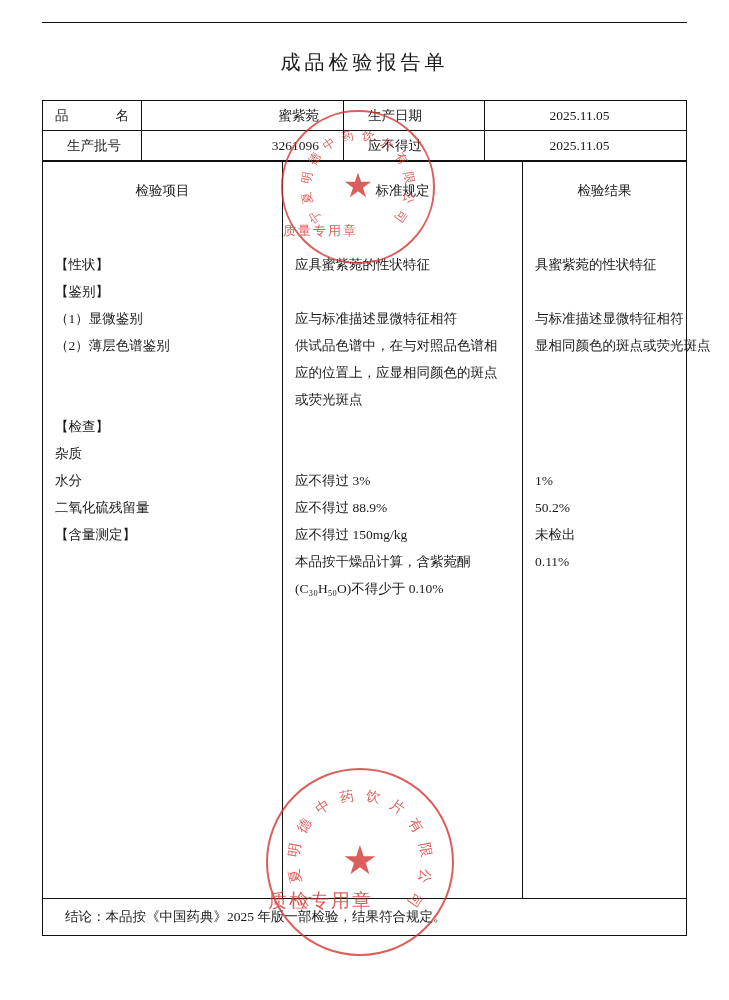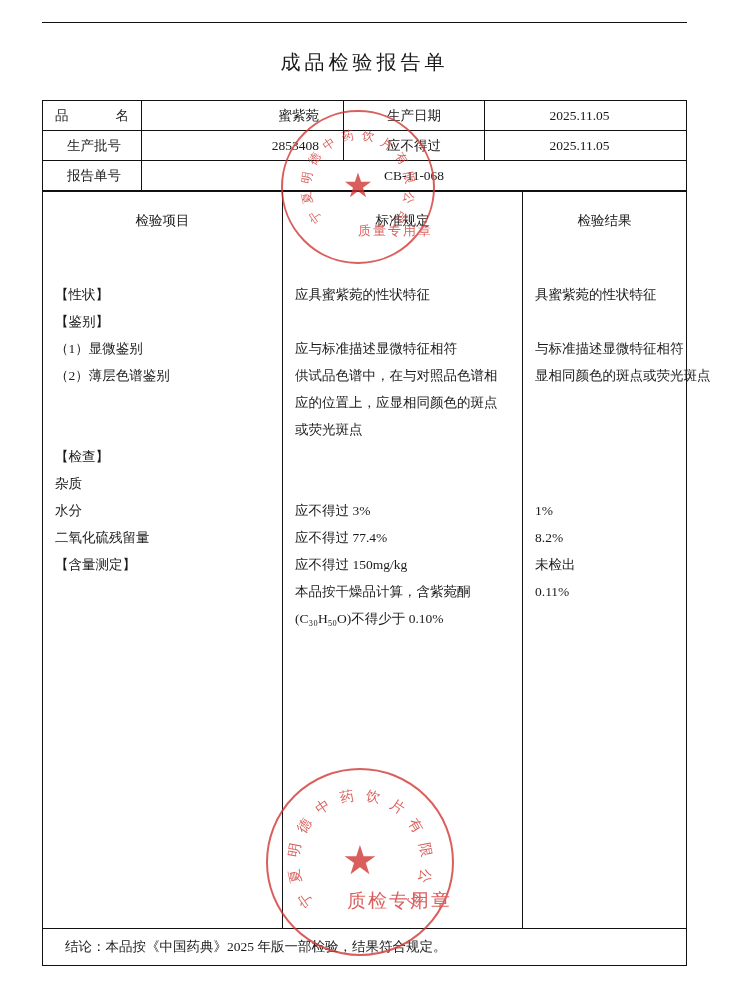--- a/index.html
+++ b/index.html
@@ -74,21 +74,21 @@
     white-space: nowrap;
     text-align: center;
   }
   .val {
     padding-left: 10px !important;
     text-align: right;
   }
   .lbl2 {
     width: 92px;
     white-space: nowrap;
-    text-align: center;
+    text-align: left;
   }
   .val2 {
     padding-left: 12px !important;
   }
   .center-span {
     text-align: center;
   }
   
   table.result {
     width: 100%;
@@ -162,21 +162,21 @@
     left: 50%;
     top: 50%;
     transform-origin: 0 0;
     font-size: 13px;
     white-space: nowrap;
   }
   .stamp .bottom-text {
     position: absolute;
     left: 0;
     width: 100%;
-    text-align: right;
+    text-align: left;
     font-size: 14px;
     letter-spacing: 2px;
   }
   #stamp-top {
     width: 150px;
     height: 150px;
     left: 281px;
     top: 110px;
     border-width: 2px;
   }
@@ -203,27 +203,23 @@
   <table class="info">
     <tbody>
       <tr>
         <td class="lbl">品　名</td>
         <td class="val">蜜紫菀</td>
         <td class="lbl2">生产日期</td>
         <td class="val2 center-span">2025.11.05</td>
       </tr>
       <tr>
         <td class="lbl-plain">生产批号</td>
-        <td class="val">2853408</td>
+        <td class="val">3261096</td>
         <td class="lbl2">应不得过</td>
         <td class="val2 center-span">2025.11.05</td>
-      </tr>
-      <tr>
-        <td class="lbl-plain">报告单号</td>
-        <td class="center-span" colspan="3">CB-11-068</td>
       </tr>
     </tbody>
   </table>
 
   <table class="result">
     <thead>
       <tr>
         <th class="col-item">检验项目</th>
         <th class="col-std">标准规定</th>
         <th class="col-res">检验结果</th>
@@ -249,37 +245,37 @@
           <div class="gap-half"></div>
           <div class="line">应具蜜紫菀的性状特征</div>
           <div class="gap"></div>
           <div class="line">应与标准描述显微特征相符</div>
           <div class="line">供试品色谱中，在与对照品色谱相</div>
           <div class="line">应的位置上，应显相同颜色的斑点</div>
           <div class="line">或荧光斑点</div>
           <div class="gap"></div>
           <div class="gap"></div>
           <div class="line">应不得过 3%</div>
-          <div class="line">应不得过 77.4%</div>
+          <div class="line">应不得过 88.9%</div>
           <div class="line">应不得过 150mg/kg</div>
           <div class="line">本品按干燥品计算，含紫菀酮</div>
           <div class="line">(C₃₀H₅₀O)不得少于 0.10%</div>
         </td>
         <td class="body-cell">
           <div class="gap-half"></div>
           <div class="line">具蜜紫菀的性状特征</div>
           <div class="gap"></div>
           <div class="line">与标准描述显微特征相符</div>
           <div class="line">显相同颜色的斑点或荧光斑点</div>
           <div class="gap"></div>
           <div class="gap"></div>
           <div class="gap"></div>
           <div class="gap"></div>
           <div class="line">1%</div>
-          <div class="line">8.2%</div>
+          <div class="line">50.2%</div>
           <div class="line">未检出</div>
           <div class="line">0.11%</div>
         </td>
       </tr>
     </tbody>
   </table>
 
   <div class="conclusion">结论：本品按《中国药典》2025 年版一部检验，结果符合规定。</div>
 
   <div class="stamp" id="stamp-top">

